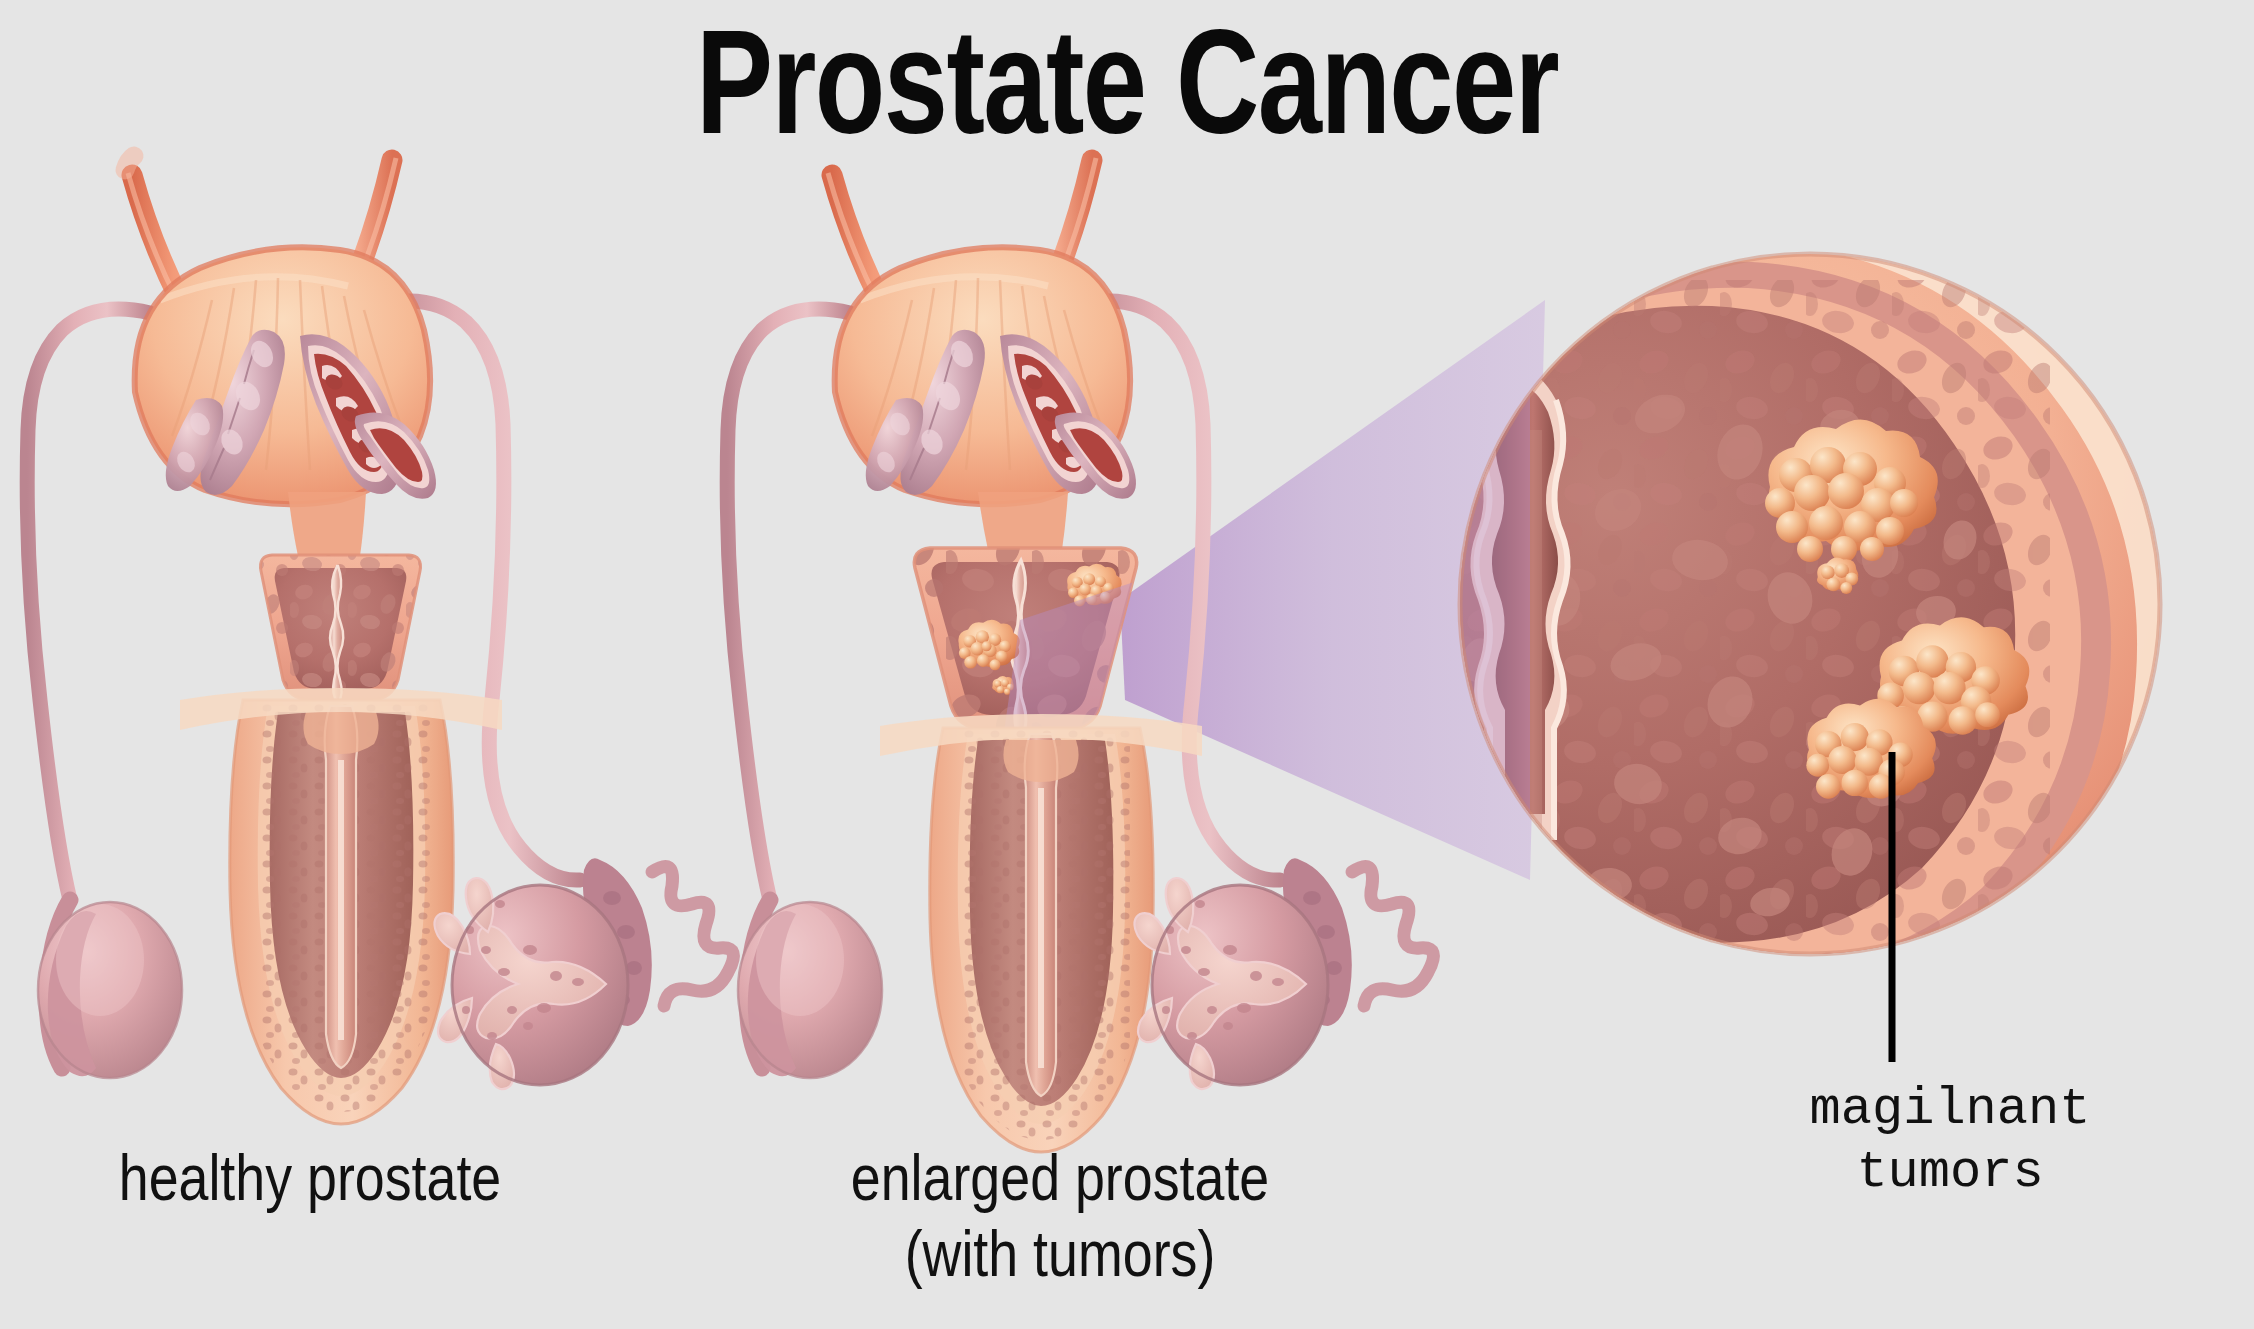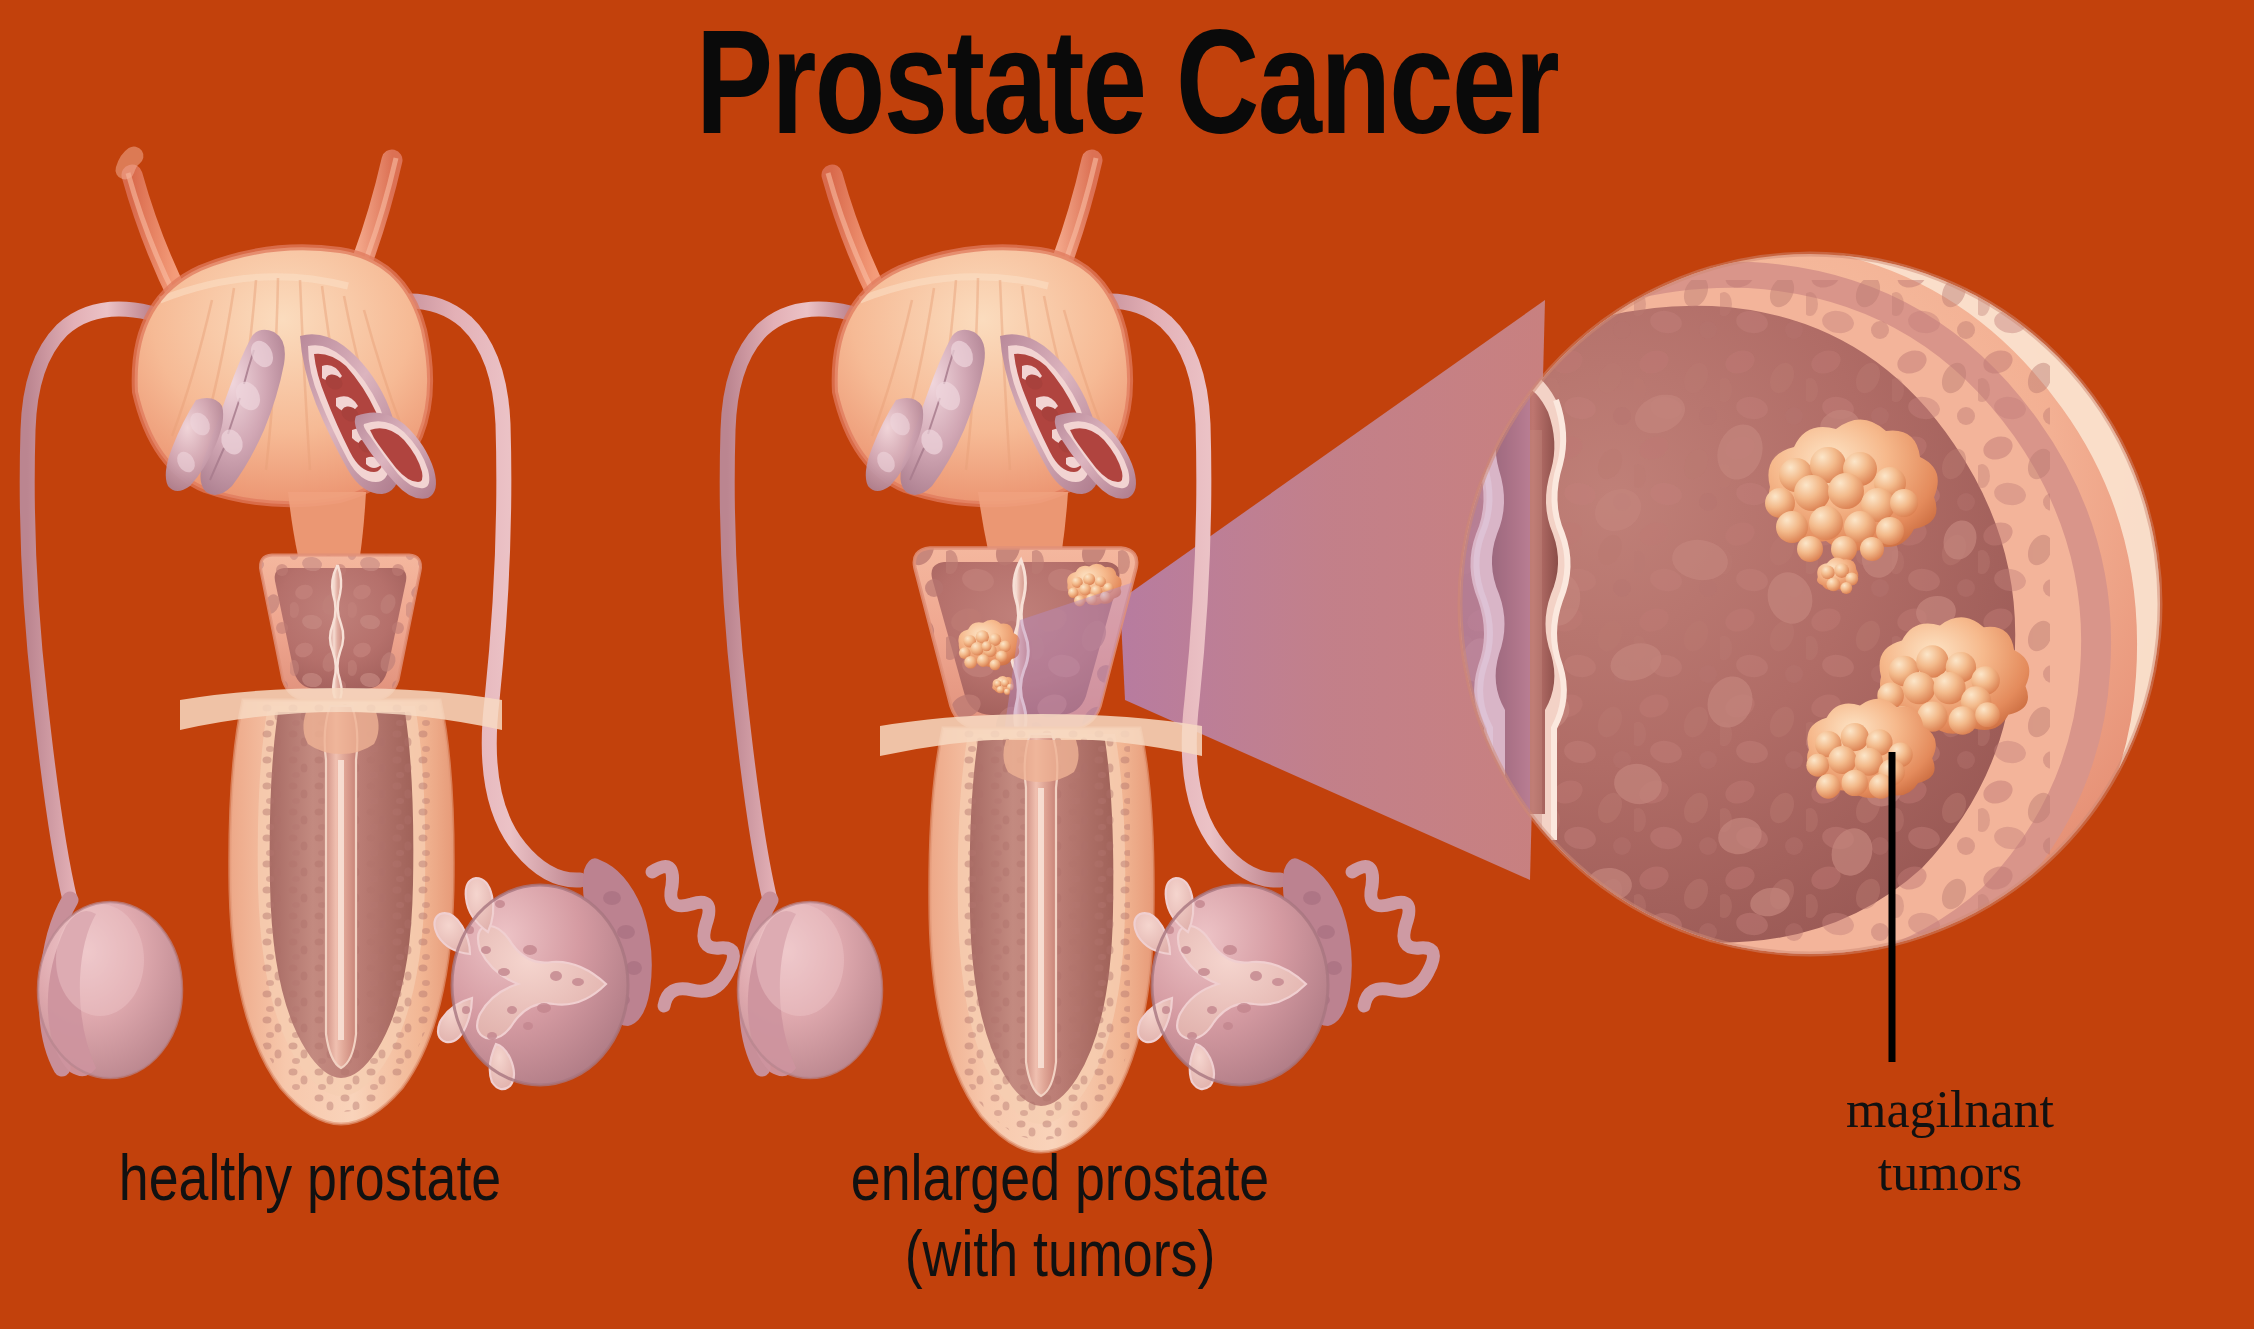--- a/index.html
+++ b/index.html
@@ -1,36 +1,36 @@
 <!DOCTYPE html>
 <html><head>
 <meta charset="utf-8">
 <style>
   html,body{margin:0;padding:0;background:#ffffff;}
   body{width:2254px;height:1329px;position:relative;overflow:hidden;
        font-family:"Liberation Sans","DejaVu Sans",sans-serif;}
-  #stage{position:absolute;inset:0;width:2254px;height:1329px;background:#c2410c;}
+  #stage{position:absolute;inset:0;width:2254px;height:1329px;background:#e5e5e5;}
   .title{
     position:absolute;left:0;right:0;top:8px;text-align:center;
     font-family:"Liberation Sans Narrow","Liberation Sans",sans-serif;
     font-weight:700;font-size:148px;letter-spacing:-2px;color:#0a0a0a;
     line-height:1.0;transform:scaleX(.78);transform-origin:center top;
     white-space:nowrap;
   }
   .cap{
     position:absolute;text-align:center;color:#111;
     font-family:"Liberation Sans Narrow","Liberation Sans",sans-serif;
     font-size:64px;line-height:1.18;font-weight:400;
     transform:scaleX(.84);transform-origin:center top;white-space:nowrap;
   }
   #cap-healthy{left:-40px;width:700px;top:1141px;}
   #cap-enlarged{left:690px;width:740px;top:1141px;}
   #cap-tumors{
     left:1700px;width:500px;top:1078px;text-align:center;
-    font-family:Liberation Serif, serif;
+    font-family:Liberation Mono, monospace;
     font-size:52px;line-height:1.22;transform:none;color:#111;
     position:absolute;white-space:pre-line;
   }
   svg{position:absolute;left:0;top:0;}
 </style>
 </head>
 <body>
 
 <div id="stage">
 

